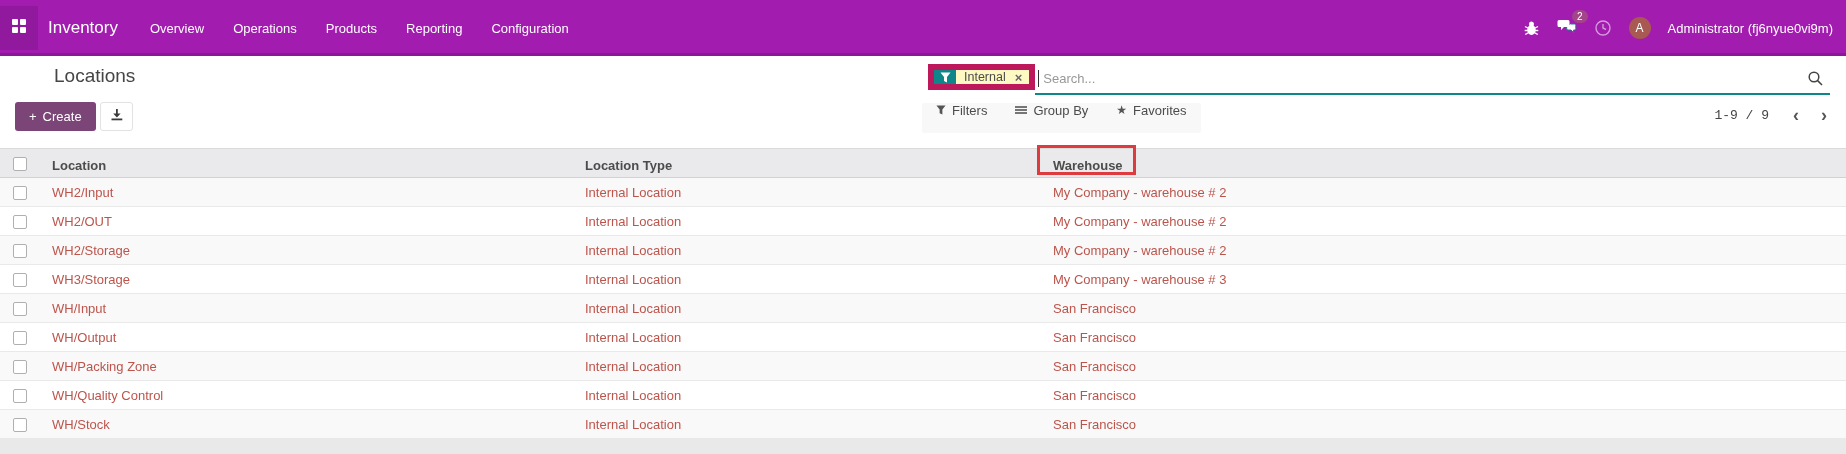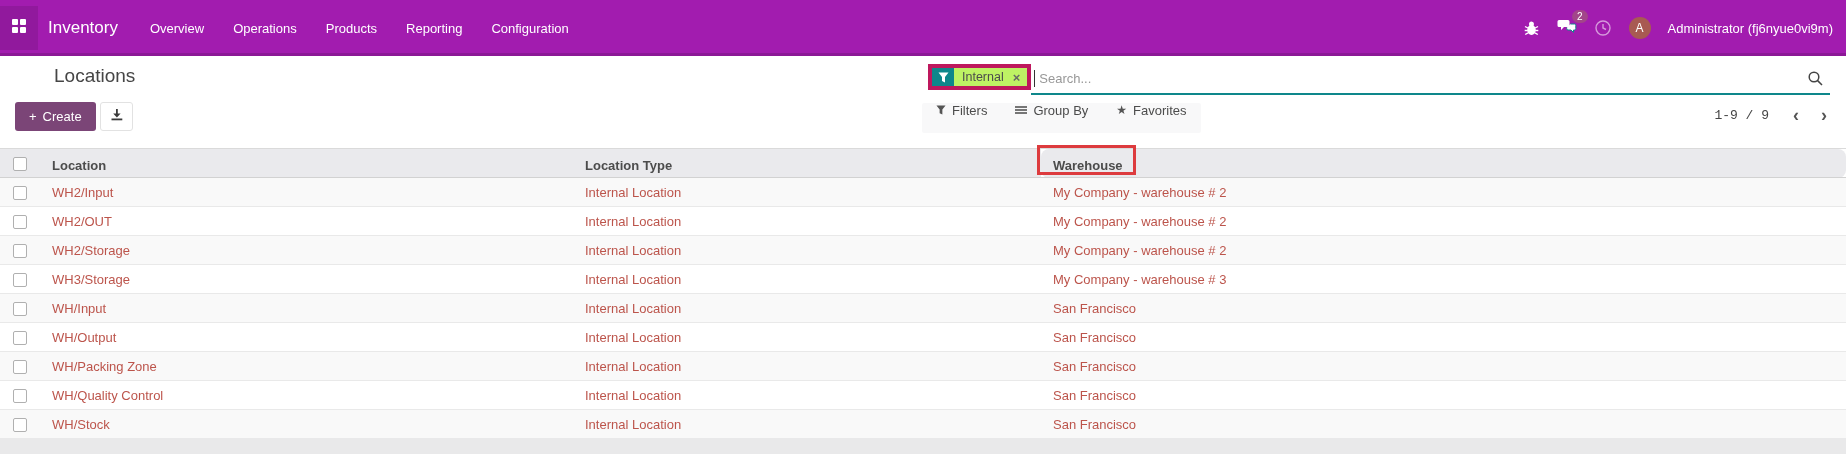--- a/index.html
+++ b/index.html
@@ -26,21 +26,21 @@
   
   .control { position:relative; height:92px; background:#fff; }
   .page-title { position:absolute; left:18px; top:9px; font-size:19px; color:#454545;margin-left:36px; }
   .btn-row { position:absolute; left:15px; top:46px; display:flex; }
   .btn-create { background:#7b4577; color:#fff; font-size:13px; padding:7px 14px; border:none;
                 border-radius:3px; display:flex; gap:6px; align-items:center; cursor:pointer; }
   .btn-export { background:#fff; border:1px solid #e2e2e2; border-radius:3px; margin-left:4px;
                 width:33px; display:flex; align-items:center; justify-content:center; cursor:pointer; }
 
   .search-zone { position:absolute; left:928px; top:8px; width:902px; display:flex; align-items:flex-start; }
-  .facet { display:flex; height:26px; border:4px solid #be185d; background:#bef264; align-items:stretch; flex:none; cursor:pointer; }
+  .facet { display:flex; height:26px; border:6px solid #be185d; background:#fef9c3; align-items:stretch; flex:none; cursor:pointer; }
   .facet-icon { width:22px; background:#0e878b; display:flex; align-items:center; justify-content:center; }
   .facet-label { padding:0 8px; font-size:12.5px; color:#4c4c4c; display:flex; align-items:center; }
   .facet-close { padding:0 7px 0 1px; color:#666; font-weight:bold; font-size:13px; display:flex;
                  align-items:center; cursor:pointer; }
   .search-input-wrap { flex:1; height:31px; border-bottom:2px solid #0e878b; display:flex; align-items:center; }
   .caret { width:1px; height:17px; background:#333; margin-left:3px; flex:none; }
   input.search { border:none; outline:none; flex:1; font-size:13px; padding:0 4px; background:transparent; color:#a16207; }
   input.search::placeholder { color:#989898; }
   .search-magnifier { margin-right:6px; cursor:pointer; display:flex; }
 
@@ -59,21 +59,21 @@
   
   table.list { width:100%; border-collapse:collapse; font-size:13px; table-layout:fixed; }
   thead th { background:#eaeaed; border-top:1px solid #dadada; border-bottom:1px solid #d2d2d2;
              height:29px; font-weight:bold; color:#4c4c4c; text-align:left; padding:4px 0 0 12px; cursor:pointer; }
   th.cb, td.cb { padding:0; text-align:center; }
   .checkbox { width:14px; height:14px; border:1px solid #b0b0b0; border-radius:2px; background:#fff;
               display:inline-block; vertical-align:middle; cursor:pointer; }
   tbody td { height:29px; border-bottom:1px solid #e9e9e9; color:#bc544b; padding:0 0 0 12px;
              cursor:pointer; overflow:hidden; white-space:nowrap; }
   tbody tr:nth-child(odd) { background:#f9f9f9; }
-  th.warehouse { position:relative;border-radius:8px; }
+  th.warehouse { position:relative; }
   .red-box { position:absolute; left:-4px; top:-4px; width:99px; height:30px;
              border:3px solid #dd3b3e; pointer-events:none; }
 
   .footer-strip { position:absolute; left:0; right:0; bottom:0; height:16px; background:#e9e9ea; }
 </style>
 </head>
 <body>
 
 <div class="screen">
 

